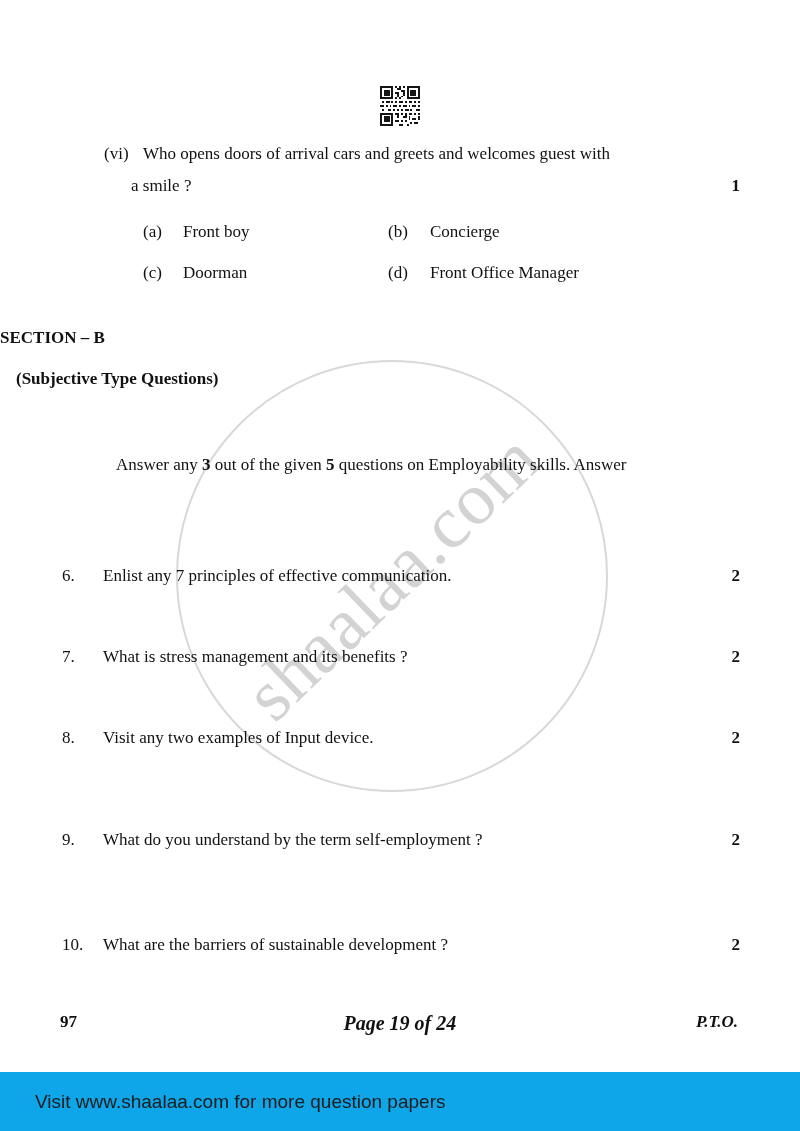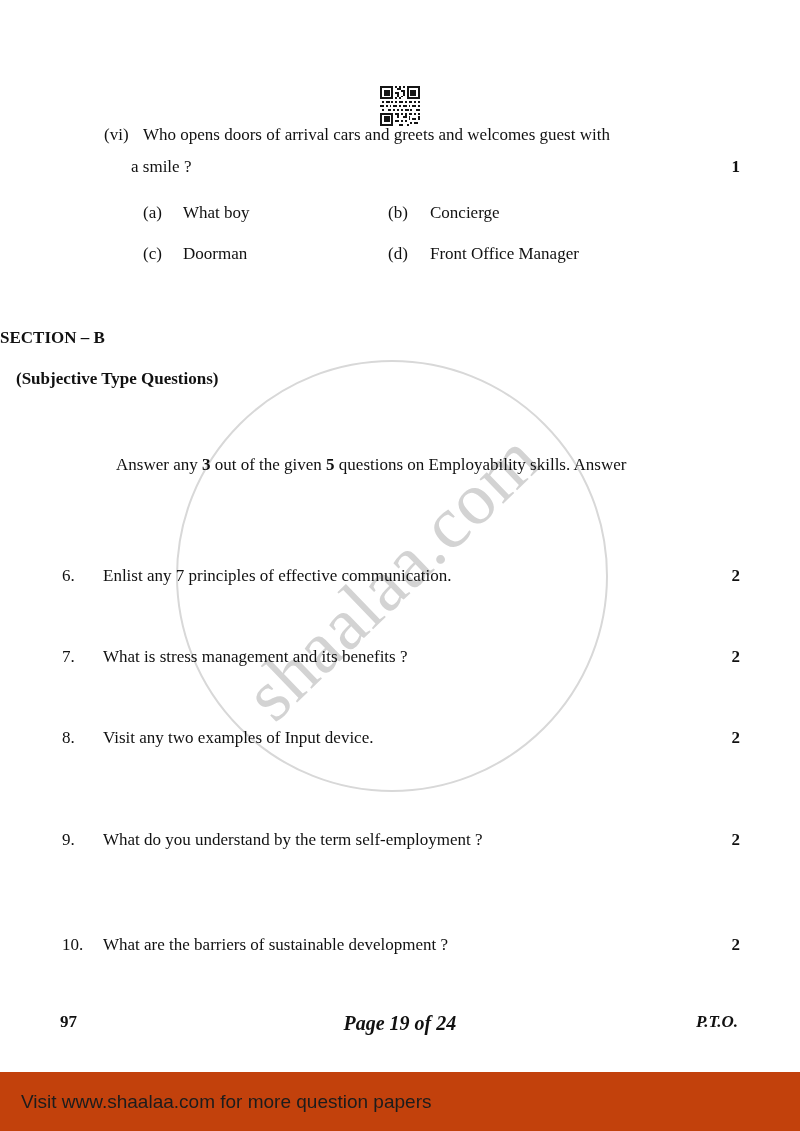--- a/index.html
+++ b/index.html
@@ -35,21 +35,21 @@
     white-space: nowrap;
     letter-spacing: 1px;
   }
 
   .content { position: absolute; inset: 0; z-index: 1; }
 
   
   .qr { position: absolute; left: 380px; top: 86px; width: 40px; height: 40px; }
 
   
-  .q-vi { position: absolute; left: 104px; top: 119px; width: 636px; line-height: 32px; }
+  .q-vi { position: absolute; left: 104px; top: 138px; width: 636px; line-height: 32px; }
   .q-vi .line1 { display: flex; }
   .q-vi .num { width: 39px; flex: 0 0 39px; }
   .q-vi .line2 { display: flex; justify-content: space-between; margin-left: 27px; }
   .marks { font-weight: bold; }
 
   .options { margin-left: 39px; margin-top: 9px; }
   .opt-row { display: flex; line-height: 41px; }
   .opt { display: flex; }
   .opt-first { width: 245px; flex: 0 0 245px; }
   .opt .ol { width: 40px; flex: 0 0 40px; }
@@ -80,25 +80,25 @@
 
   
   .footer { position: absolute; left: 60px; right: 58px; top: 1012px; height: 24px; }
   .footer .code { position: absolute; left: 0; font-weight: bold; }
   .footer .pageno { position: absolute; left: 50%; transform: translateX(-51%); font-weight: bold; font-style: italic; font-size: 20px; }
   .footer .pto { position: absolute; right: 4px; font-weight: bold; font-style: italic; }
 
   
   .bottom-bar {
     position: absolute; left: 0; right: 0; top: 1072px; height: 59px;
-    background: #c2410c;
+    background: #0ea5e9;
     font-family: "Liberation Sans", sans-serif;
     font-size: 19px; color: #1c1c1c;
     display: flex; align-items: center;
-    padding-left: 21px; box-sizing: border-box;
+    padding-left: 35px; box-sizing: border-box;
   }
 </style>
 </head>
 <body>
 
 <div class="page">
 
   <div class="watermark">
     <div class="watermark-text">shaalaa.com</div>
   </div>
@@ -131,21 +131,21 @@
         <span>Who opens doors of arrival cars and greets and welcomes guest with</span>
       </div>
       <div class="line2">
         <span>a smile ?</span>
         <span class="marks">1</span>
       </div>
       <div class="options">
         <div class="opt-row">
           <span class="opt opt-first">
             <span class="ol">(a)</span>
-            <span>What boy</span>
+            <span>Front boy</span>
           </span>
           <span class="opt opt-second">
             <span class="ol">(b)</span>
             <span>Concierge</span>
           </span>
         </div>
         <div class="opt-row">
           <span class="opt opt-first">
             <span class="ol">(c)</span>
             <span>Doorman</span>

